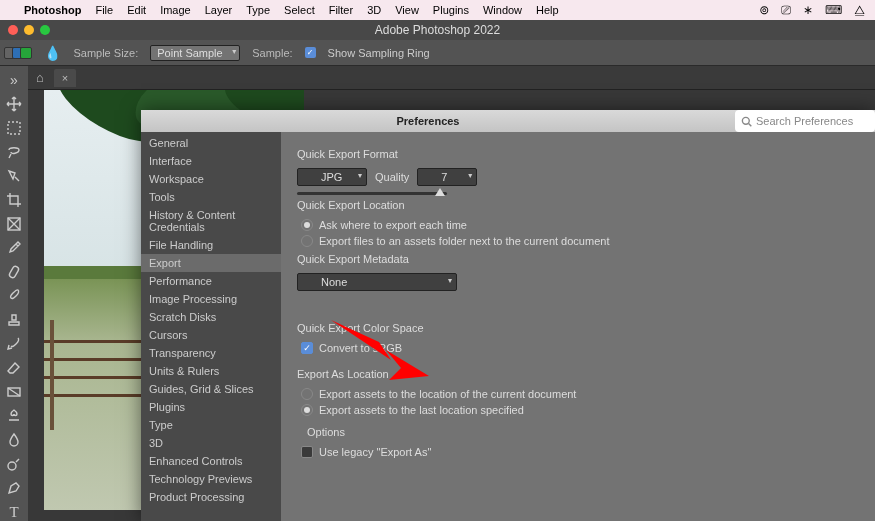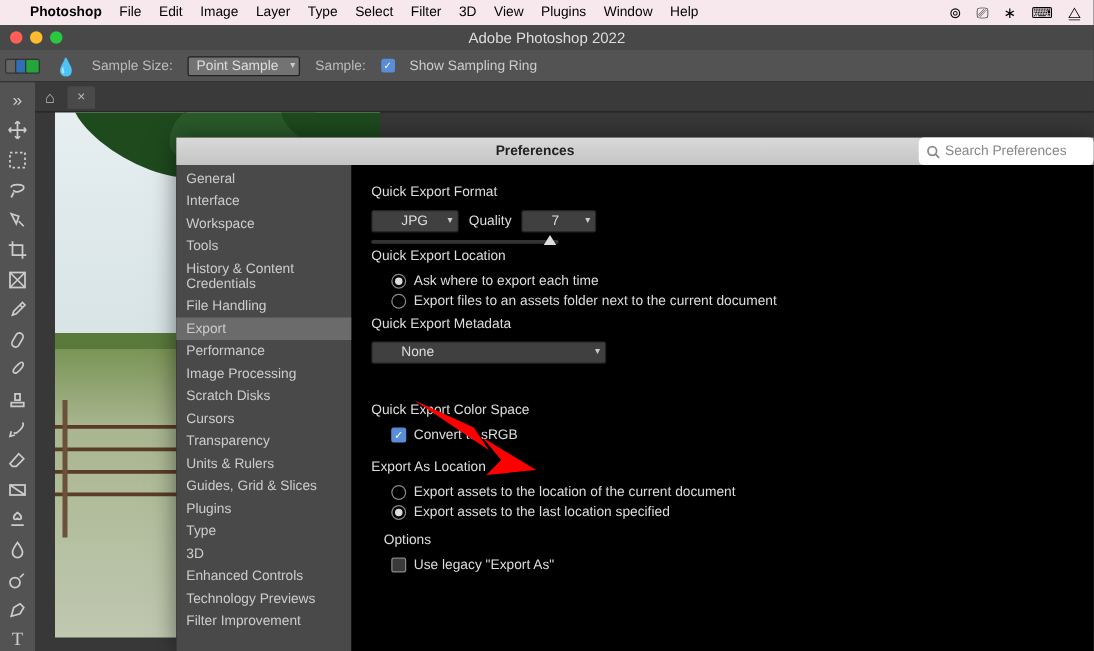--- a/index.html
+++ b/index.html
@@ -42,36 +42,36 @@
 .tab .x{color:#bbb}
 .canvas{position:absolute;top:24px;left:16px;width:260px;height:420px;background:linear-gradient(180deg,#e6eef0 0%,#d8e4e6 42%,#5a7a3c 42%,#5a7a3c 45%,#7a9456 45%,#a9b690 60%,#c0c8b0 100%);overflow:hidden}
 .leaf{position:absolute;width:120px;height:60px;background:#1e4a1e;border-radius:50% 50% 50% 50%/60% 60% 40% 40%;top:-20px}
 .leaf.l1{left:10px;transform:rotate(30deg)}
 .leaf.l2{left:90px;transform:rotate(-10deg);background:#2a5a2a}
 .leaf.l3{left:180px;transform:rotate(20deg)}
 .fence{position:absolute;top:250px;left:0;right:0;height:3px;background:#5a3c28;box-shadow:0 18px 0 #5a3c28,0 36px 0 #5a3c28,0 54px 0 #5a3c28}
 .post{position:absolute;top:230px;width:4px;height:110px;background:#6a513a}
 
 
-.prefs{position:absolute;left:141px;top:110px;width:734px;height:411px;background:#000000;box-shadow:0 0 18px rgba(0,0,0,.5)}
+.prefs{position:absolute;left:141px;top:110px;width:734px;height:411px;background:#737373;box-shadow:0 0 18px rgba(0,0,0,.5)}
 .prefs-hdr{height:22px;background:linear-gradient(#d9d9d9,#c4c4c4);display:flex;align-items:center;position:relative}
 .prefs-hdr .pt{position:absolute;left:0;right:160px;text-align:center;font-weight:600;color:#222}
 .prefs-hdr .search{position:absolute;right:0;top:0;height:22px;width:140px;background:#fff;border-radius:4px;display:flex;align-items:center;padding:0 6px;gap:4px;color:#888}
 .prefs-hdr .search svg{width:11px;height:11px;stroke:#888;fill:none;stroke-width:2}
 
 .prefs-body{display:flex;height:calc(100% - 22px)}
 .cats{width:140px;background:#494949;padding-top:2px}
 .cats .cat{color:#ccc;padding:3px 8px;cursor:default}
 .cats .cat.sel{background:#6b6b6b}
 .panel{flex:1;padding:10px 16px;color:#ddd;position:relative}
 .panel .h{color:#ddd;margin:6px 0 8px;font-size:11px}
 .panel .row{display:flex;align-items:center;gap:8px;margin:2px 0}
 .panel .dd{background:#404040;border:1px solid #222;color:#ddd;padding:2px 16px 2px 23px;position:relative;border-radius:2px;min-width:60px}
 .panel .dd:after{content:"▾";position:absolute;right:4px;top:2px;font-size:8px;color:#ccc}
-.panel .radio,.panel .cb{display:flex;gap:6px;margin:4px 0 4px 16px}
+.panel .radio,.panel .cb{display:flex;gap:6px;margin:4px 0 4px 4px}
 .panel .rd{width:12px;height:12px;border-radius:50%;border:1px solid #888;display:inline-flex;align-items:center;justify-content:center}
 .panel .rd.on:after{content:"";width:6px;height:6px;border-radius:50%;background:#ddd}
 .panel .ck{width:12px;height:12px;border:1px solid #888;border-radius:2px;display:inline-flex;align-items:center;justify-content:center;background:#3a3a3a}
 .panel .ck.on{background:#5a8dd8;border-color:#5a8dd8}
 .panel .ck.on:after{content:"✓";color:#fff;font-size:9px}
 .slider{height:3px;background:#333;width:150px;border-radius:2px;position:relative;margin:6px 0 8px 0}
 .slider .th{position:absolute;right:2px;top:-4px;width:0;height:0;border-left:5px solid transparent;border-right:5px solid transparent;border-bottom:8px solid #ddd}
 
 
 .arrow{position:absolute;left:50px;top:188px;pointer-events:none}
@@ -265,21 +265,21 @@
       <div class="cat">Scratch Disks</div>
       <div class="cat">Cursors</div>
       <div class="cat">Transparency</div>
       <div class="cat">Units &amp; Rulers</div>
       <div class="cat">Guides, Grid &amp; Slices</div>
       <div class="cat">Plugins</div>
       <div class="cat">Type</div>
       <div class="cat">3D</div>
       <div class="cat">Enhanced Controls</div>
       <div class="cat">Technology Previews</div>
-      <div class="cat">Filter Improvement</div>
+      <div class="cat">Product Processing</div>
     </div>
 
     <div class="panel">
       <div class="h">Quick Export Format</div>
       <div class="row">
         <div class="dd" style="width:70px">JPG</div>
         <span>Quality</span>
         <div class="dd" style="width:36px">7</div>
       </div>
       <div class="slider">
@@ -290,21 +290,21 @@
       <div class="radio">
           <span class="rd on"></span>
           <span>Ask where to export each time</span>
         </div>
       <div class="radio">
           <span class="rd"></span>
           <span>Export files to an assets folder next to the current document</span>
         </div>
 
       <div class="h">Quick Export Metadata</div>
-      <div class="dd" style="width:188px">None</div>
+      <div class="dd" style="width:160px">None</div>
 
       <div class="h" style="margin-top:31px">Quick Export Color Space</div>
       <div class="cb">
           <span class="ck on"></span>
           <span>Convert to sRGB</span>
         </div>
 
       <div class="h" style="margin-top:14px">Export As Location</div>
       <div class="radio">
           <span class="rd"></span>

